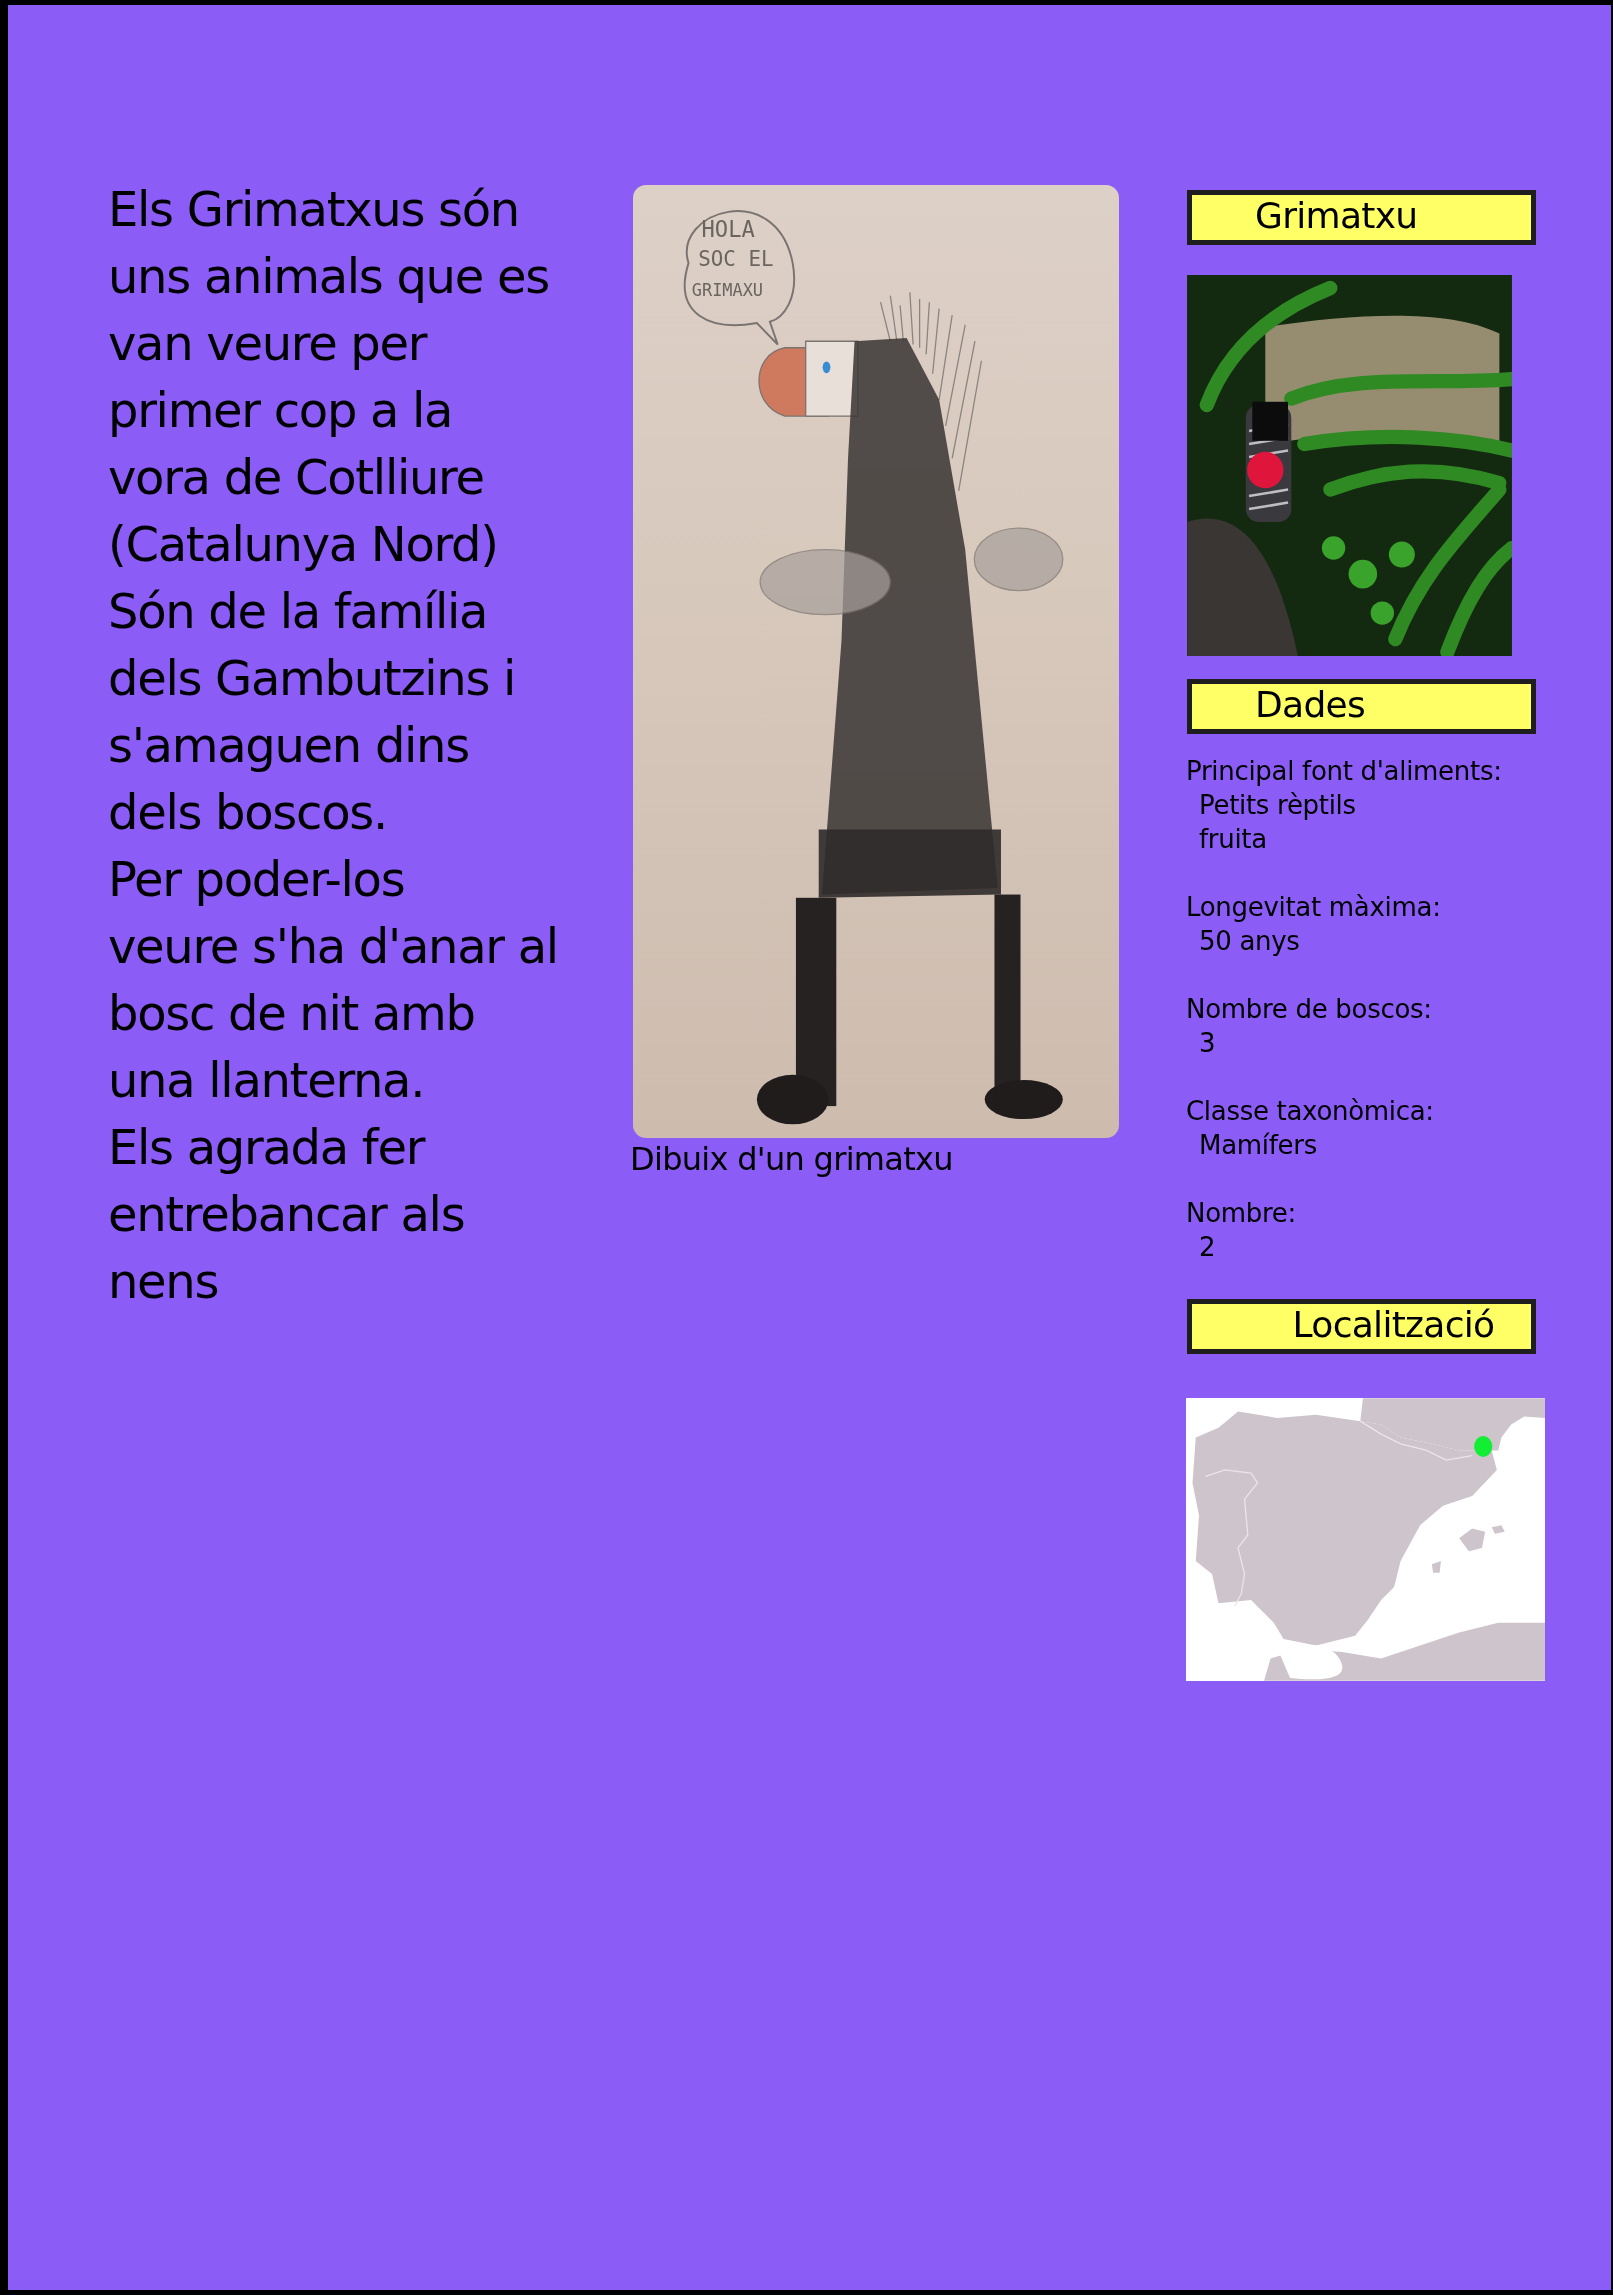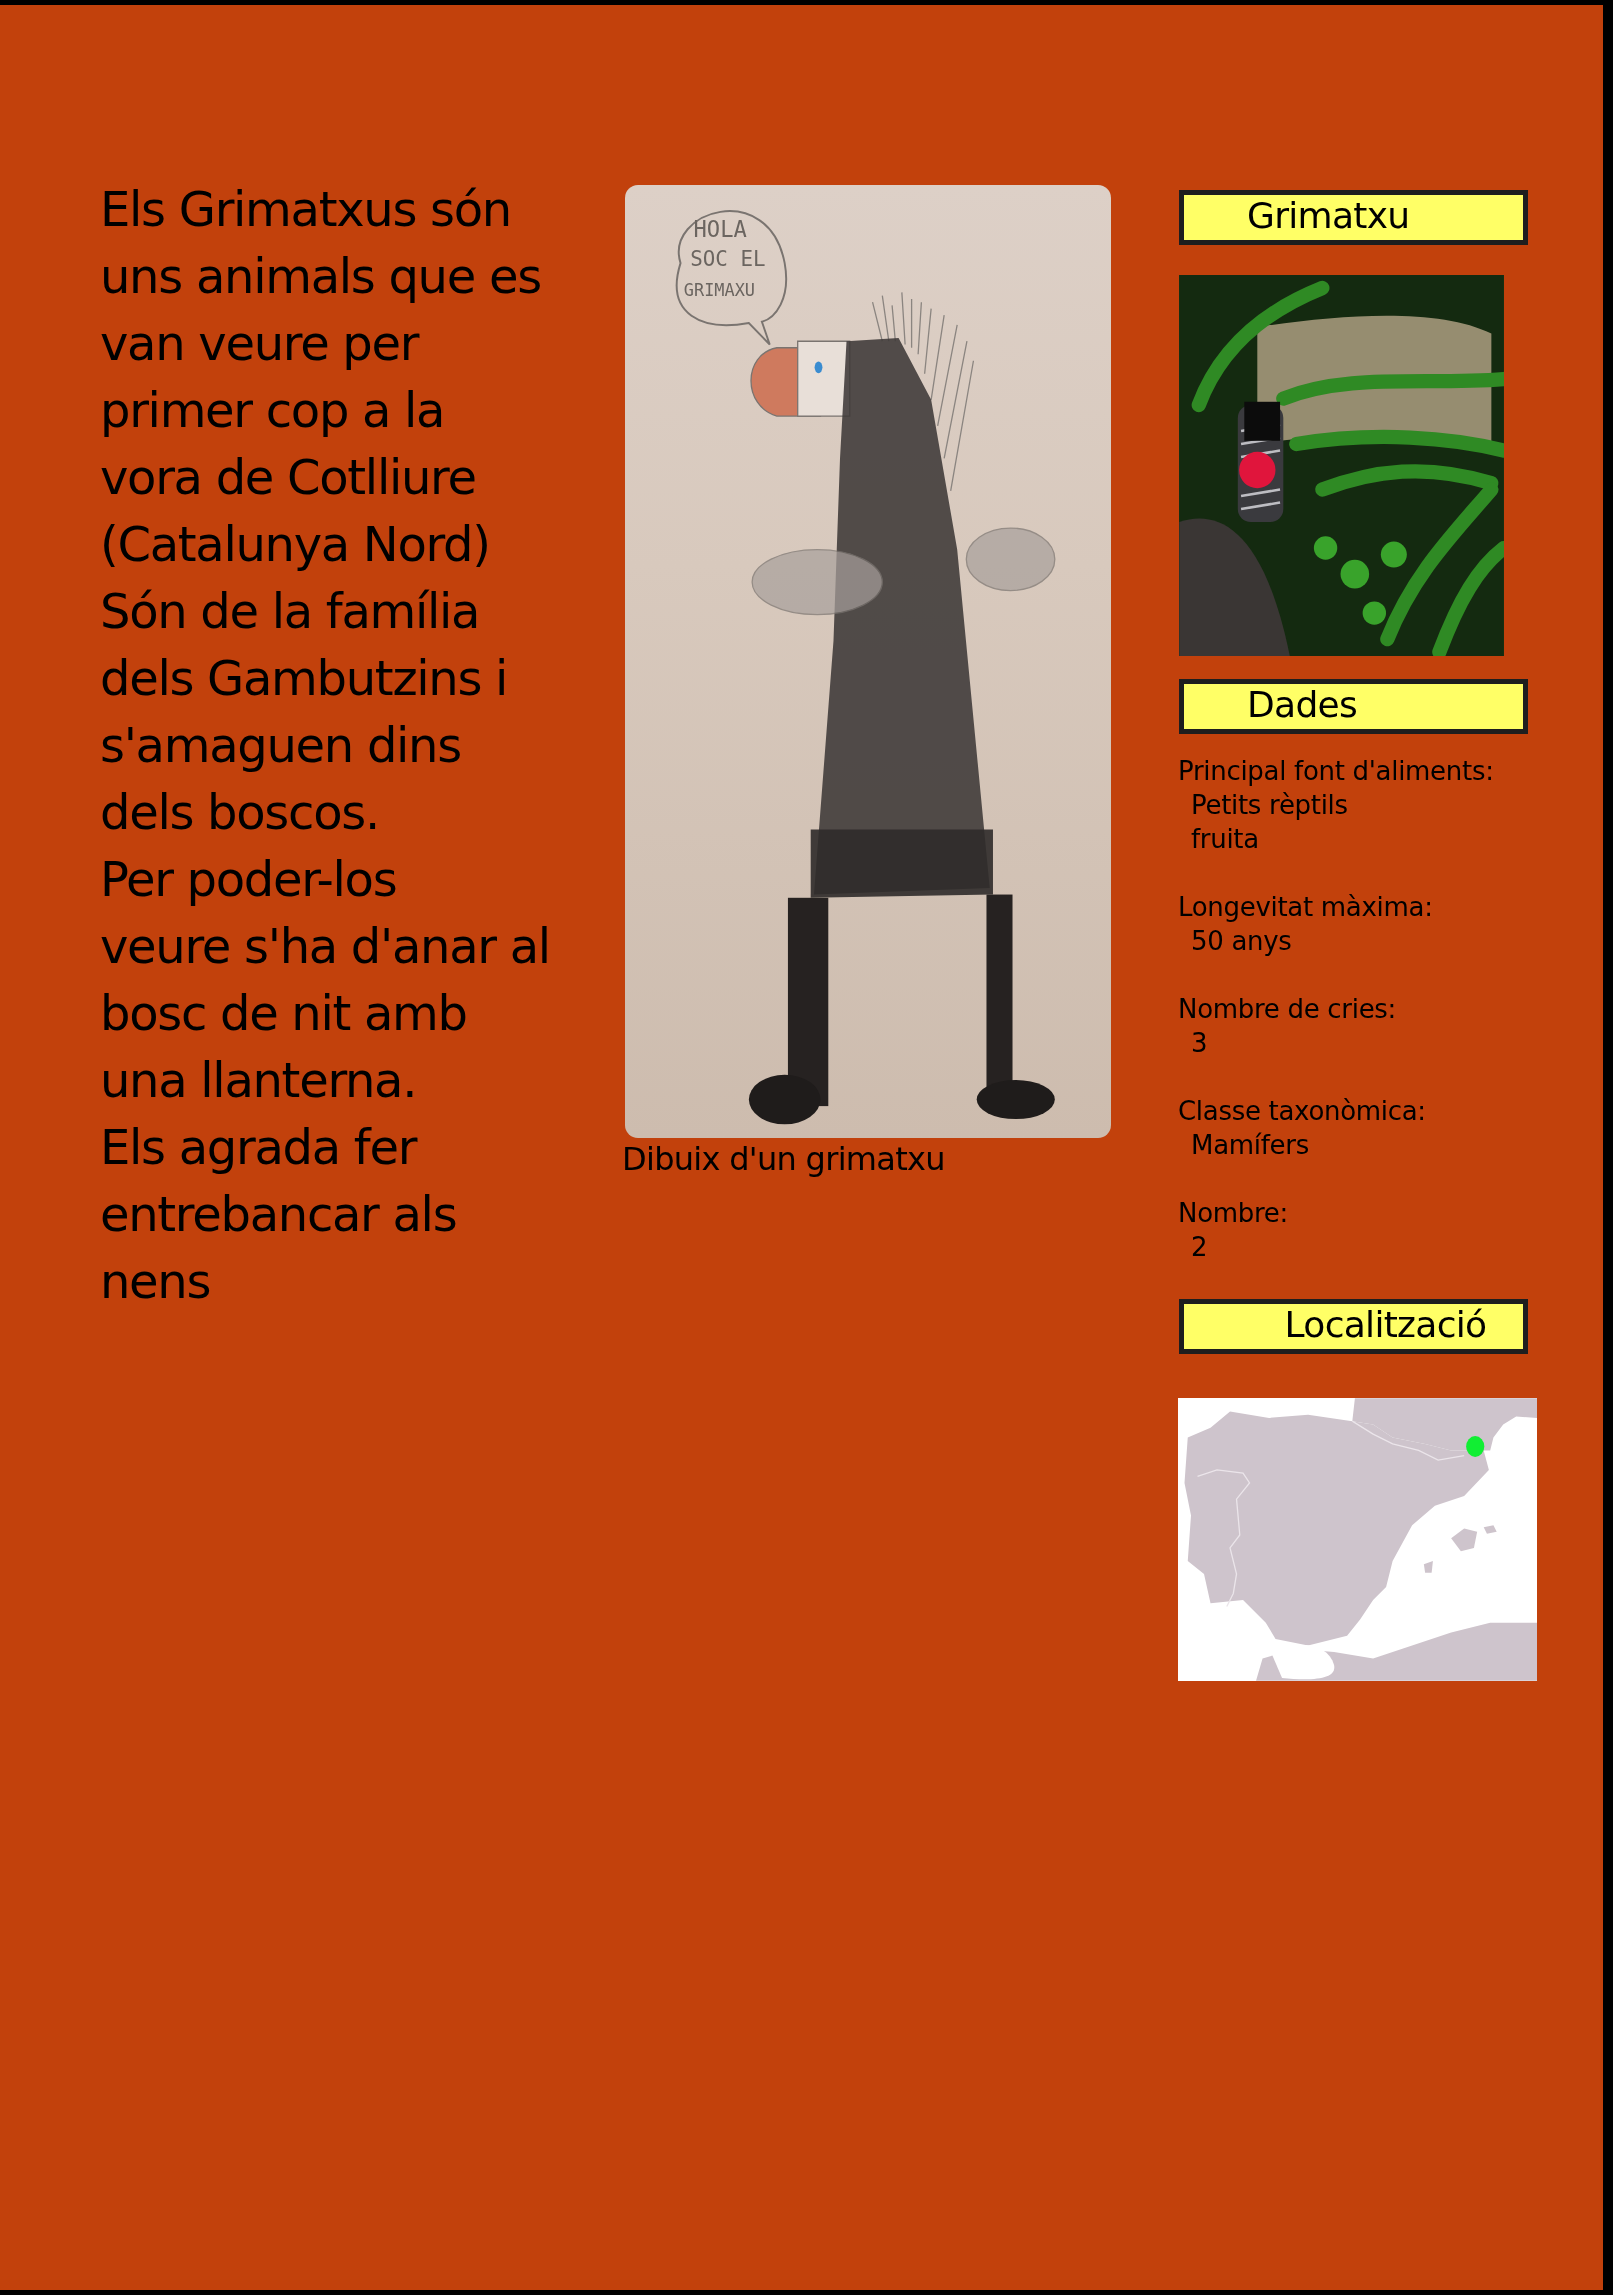--- a/index.html
+++ b/index.html
@@ -5,23 +5,23 @@
     html, body { margin: 0; padding: 0; }
     body {
       width: 1614px; height: 2295px;
       background: #000000;
       font-family: "DejaVu Sans", sans-serif;
       position: relative;
       overflow: hidden;
     }
     .page {
       position: absolute;
-      left: 0; top: 5.2px;
+      left: 8px; top: 5.2px;
       width: 1603px; height: 2285px;
-      background: #c2410c;
+      background: #8b5cf6;
     }
     
     .intro {
       position: absolute;
       left: 100px; top: 171px;
       width: 521px;
       font-family: "DejaVu Sans", sans-serif;
       font-size: 48px;
       line-height: 67px;
       color: #000;
@@ -189,21 +189,21 @@
     <div class="fact">
       <span class="k">Principal font d'aliments:</span>
       <span class="v">Petits rèptils</span>
       <span class="v">fruita</span>
     </div>
     <div class="fact">
       <span class="k">Longevitat màxima:</span>
       <span class="v">50 anys</span>
     </div>
     <div class="fact">
-      <span class="k">Nombre de cries:</span>
+      <span class="k">Nombre de boscos:</span>
       <span class="v">3</span>
     </div>
     <div class="fact">
       <span class="k">Classe taxonòmica:</span>
       <span class="v">Mamífers</span>
     </div>
     <div class="fact">
       <span class="k">Nombre:</span>
       <span class="v">2</span>
     </div>

